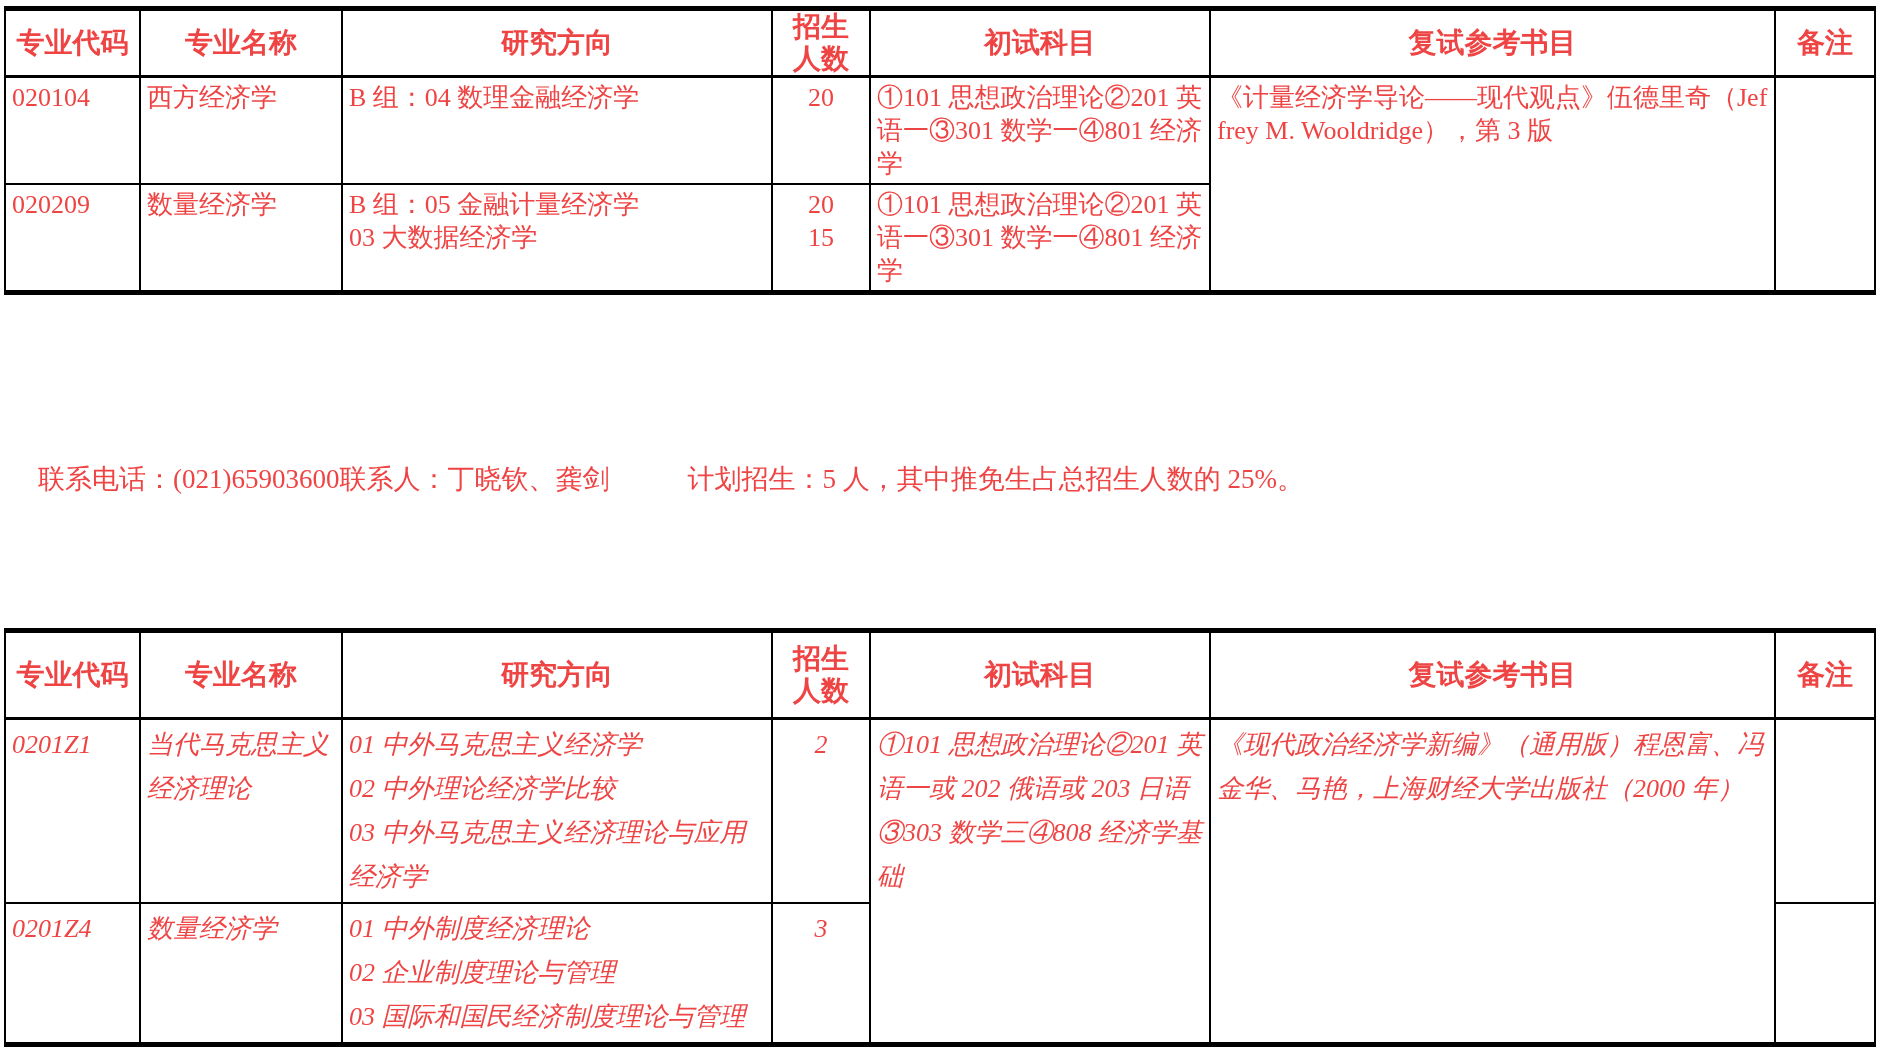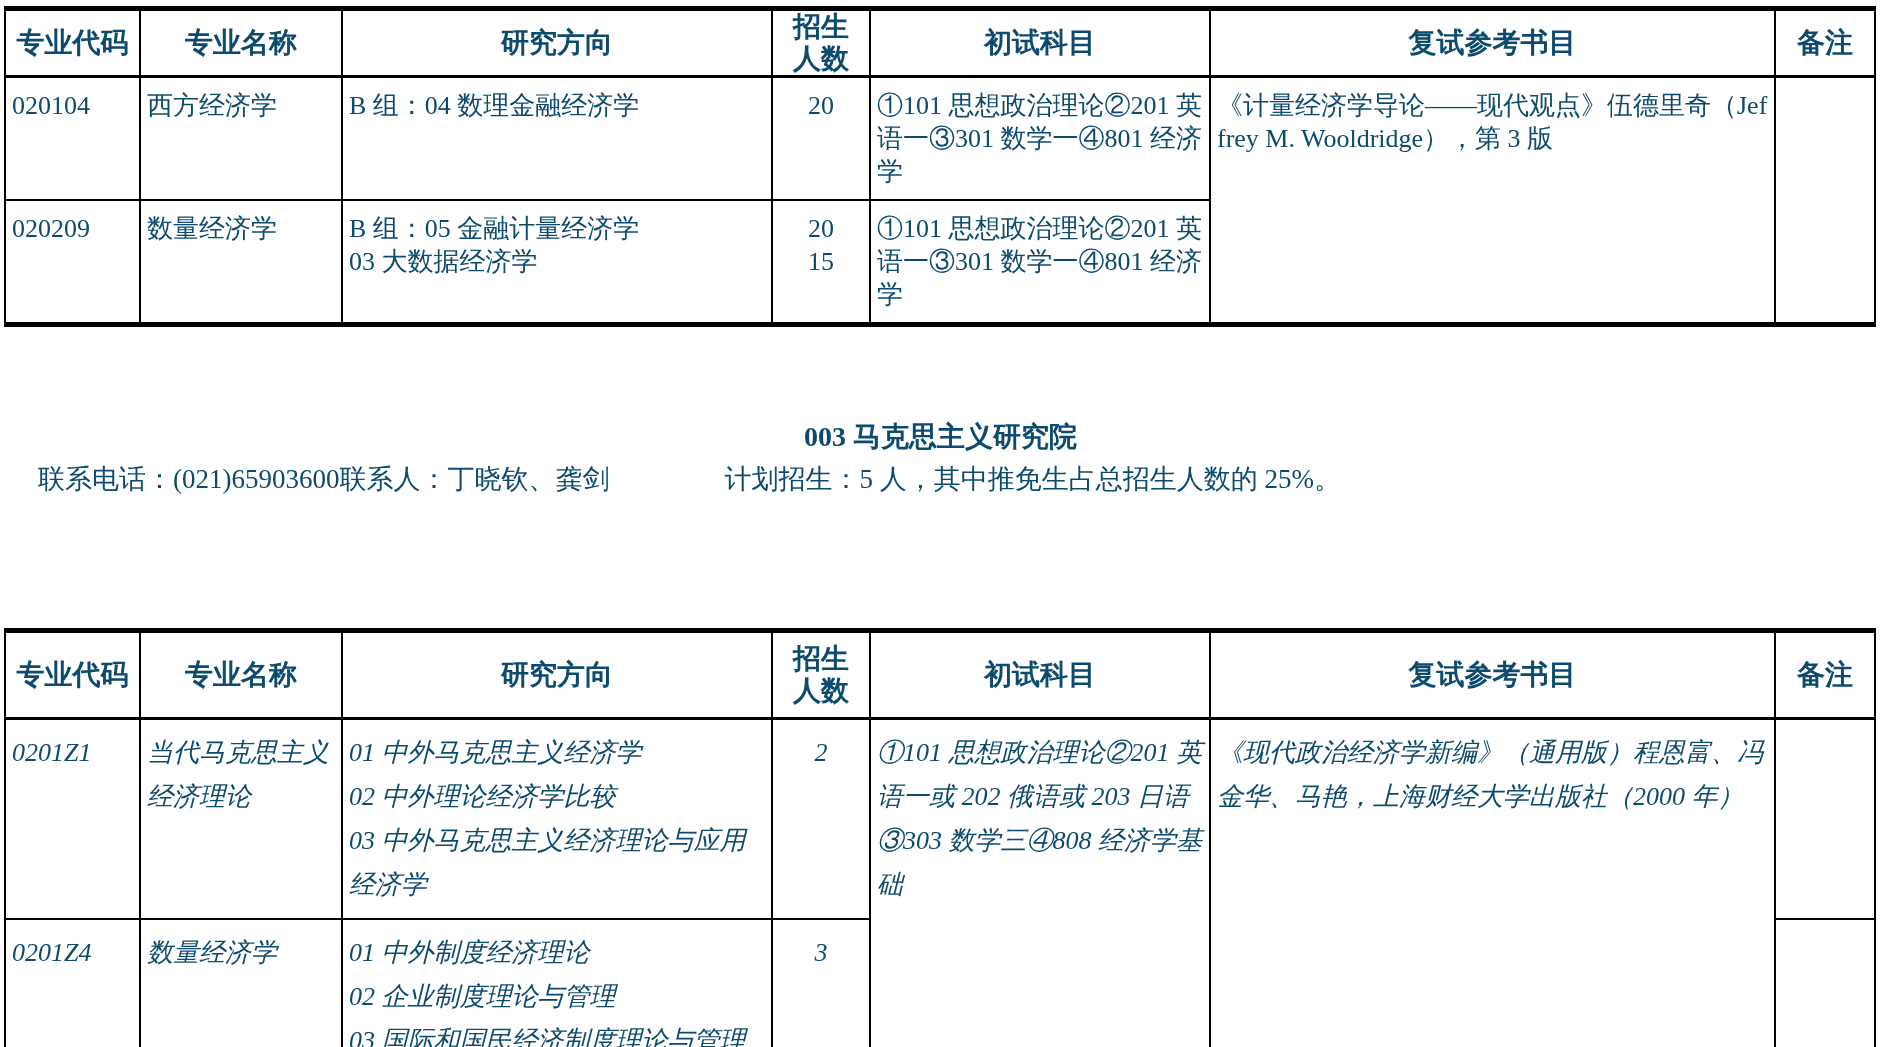--- a/index.html
+++ b/index.html
@@ -1,40 +1,40 @@
 <!DOCTYPE html>
 <html><head>
 <meta charset="utf-8">
 <style>
   html,body { margin:0; padding:0; background:#ffffff; }
   .page {
     position:relative;
     width:1881px; height:1047px;
     background:#ffffff;
-    color:#0c4a6e;
+    color:#ef4444;
     font-family:"Liberation Serif","DejaVu Serif",serif;
     overflow:hidden;
   }
 
   
   table.adm {
     position:absolute;
     left:4px;
     width:1872px;
     border-collapse:collapse;
     table-layout:fixed;
     border-top:5px solid #000;
     border-bottom:5px solid #000;
     border-left:2px solid #000;
     border-right:2px solid #000;
   }
   table.adm th, table.adm td {
     border:2px solid #000;
     vertical-align:top;
-    padding:11px 6px;
+    padding:3px 6px;
     font-size:26px;
     overflow:hidden;
     word-break:break-all;
   }
   table.adm thead th {
     font-weight:bold;
     font-size:28px;
     text-align:center;
     vertical-align:middle;
     padding:0 2px;
@@ -58,21 +58,21 @@
   .sec-title {
     position:absolute; top:420px; left:0; width:1881px;
     margin:0; text-align:center;
     font-size:28px; font-weight:bold; line-height:34px;
   }
   .contact {
     position:absolute; top:462px; left:38px; width:1810px;
     font-size:27px; line-height:34px; white-space:nowrap;
   }
   .contact .seg1 { }
-  .contact .seg2 { margin-right:115px; }
+  .contact .seg2 { margin-right:78px; }
   .measures {
     position:absolute; top:496px; left:38px; width:1806px;
     margin:0;
     font-size:27px; line-height:43px;
     text-align:justify; text-justify:inter-ideograph;
   }
 </style>
 </head>
 <body>
 
@@ -125,21 +125,20 @@
         </td>
         <td class="num">
           <div>20</div>
           <div>15</div>
         </td>
         <td>①101 思想政治理论②201 英语一③301 数学一④801 经济学</td>
       </tr>
     </tbody>
   </table>
 
-  <h2 class="sec-title">003 马克思主义研究院</h2>
 
   <div class="contact">
     <span class="seg1">联系电话：(021)65903600</span><span class="seg2">联系人：丁晓钦、龚剑</span><span>计划招生：5 人，其中推免生占总招生人数的 25%。</span>
   </div>
 
 
   <table class="adm t2">
     <colgroup>
       <col style="width:135px">
         <col style="width:202px">

